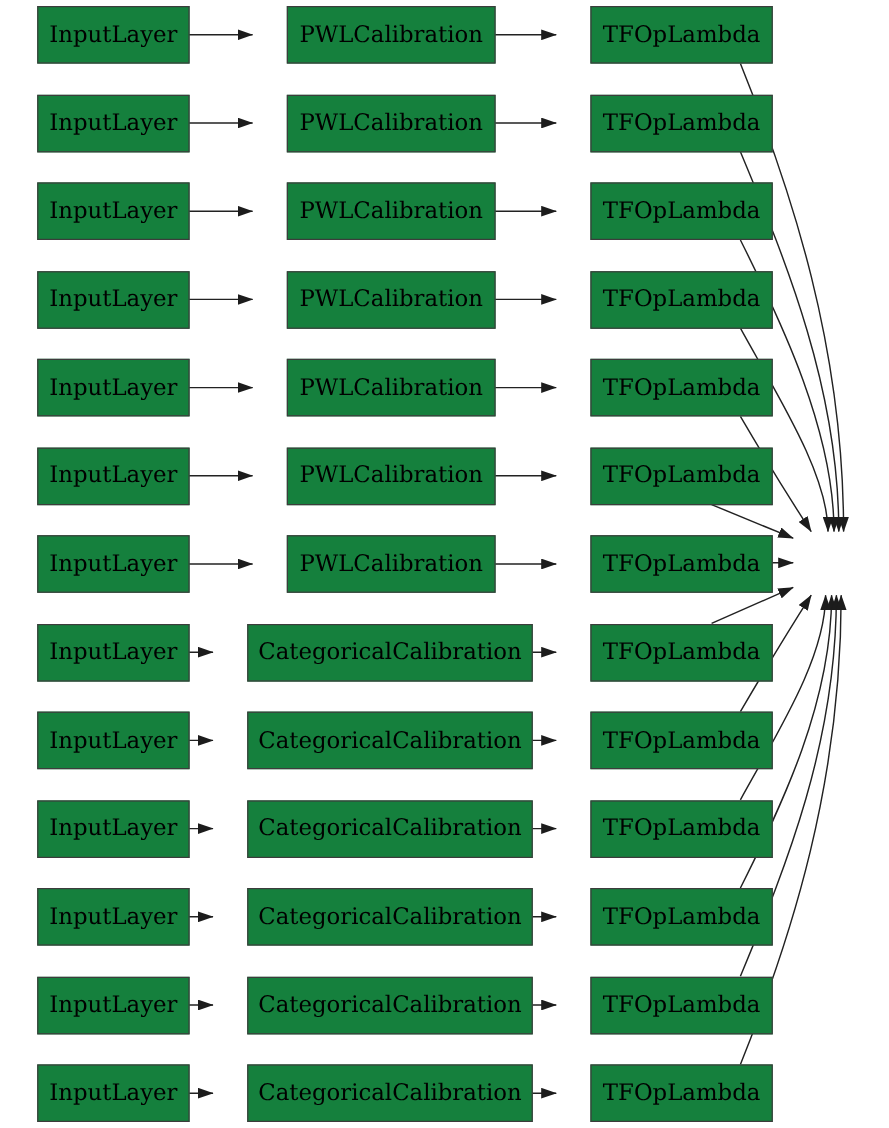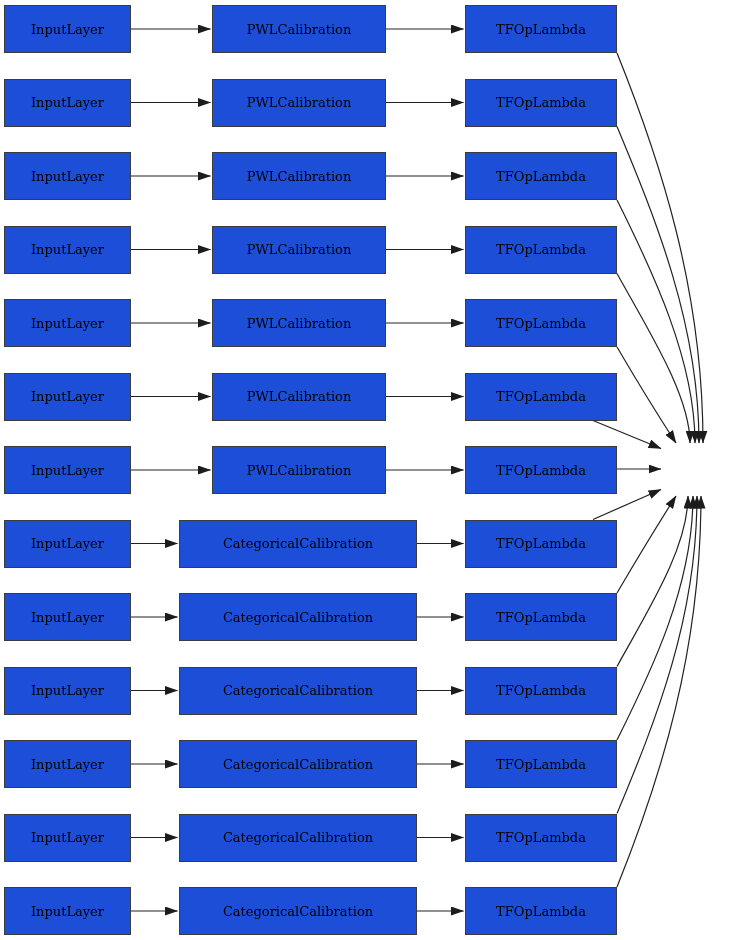--- a/index.html
+++ b/index.html
@@ -20,26 +20,27 @@
     fill: none;
     stroke: var(--edge, #222222);
     stroke-width: 1.2;
   }
   .node {
     position: absolute;
     box-sizing: border-box;
     display: flex;
     align-items: center;
     justify-content: center;
-    background: #1d4ed8;
+    background: #15803d;
     border: 1px solid var(--border, #3c3c3c);
     color: var(--text, #000000);
-    font-size: 13px;
+    font-size: 19px;
     line-height: 1;
     white-space: nowrap;
+    margin-left: 27px;
   }
 </style>
 </head>
 <body>
 
 <div id="canvas" style="--bg: #ffffff; --border: #3c3c3c; --edge: #222222; --text: #000000;">
   <svg id="edges" viewBox="0 0 741 940" xmlns="http://www.w3.org/2000/svg">
     <defs>
       <marker id="arrow" markerUnits="userSpaceOnUse" markerWidth="13" markerHeight="9" refX="12.5" refY="4.5" orient="auto">
         <path d="M0,0 L13,4.5 L0,9 Z" fill="#1c1c1c"></path>

